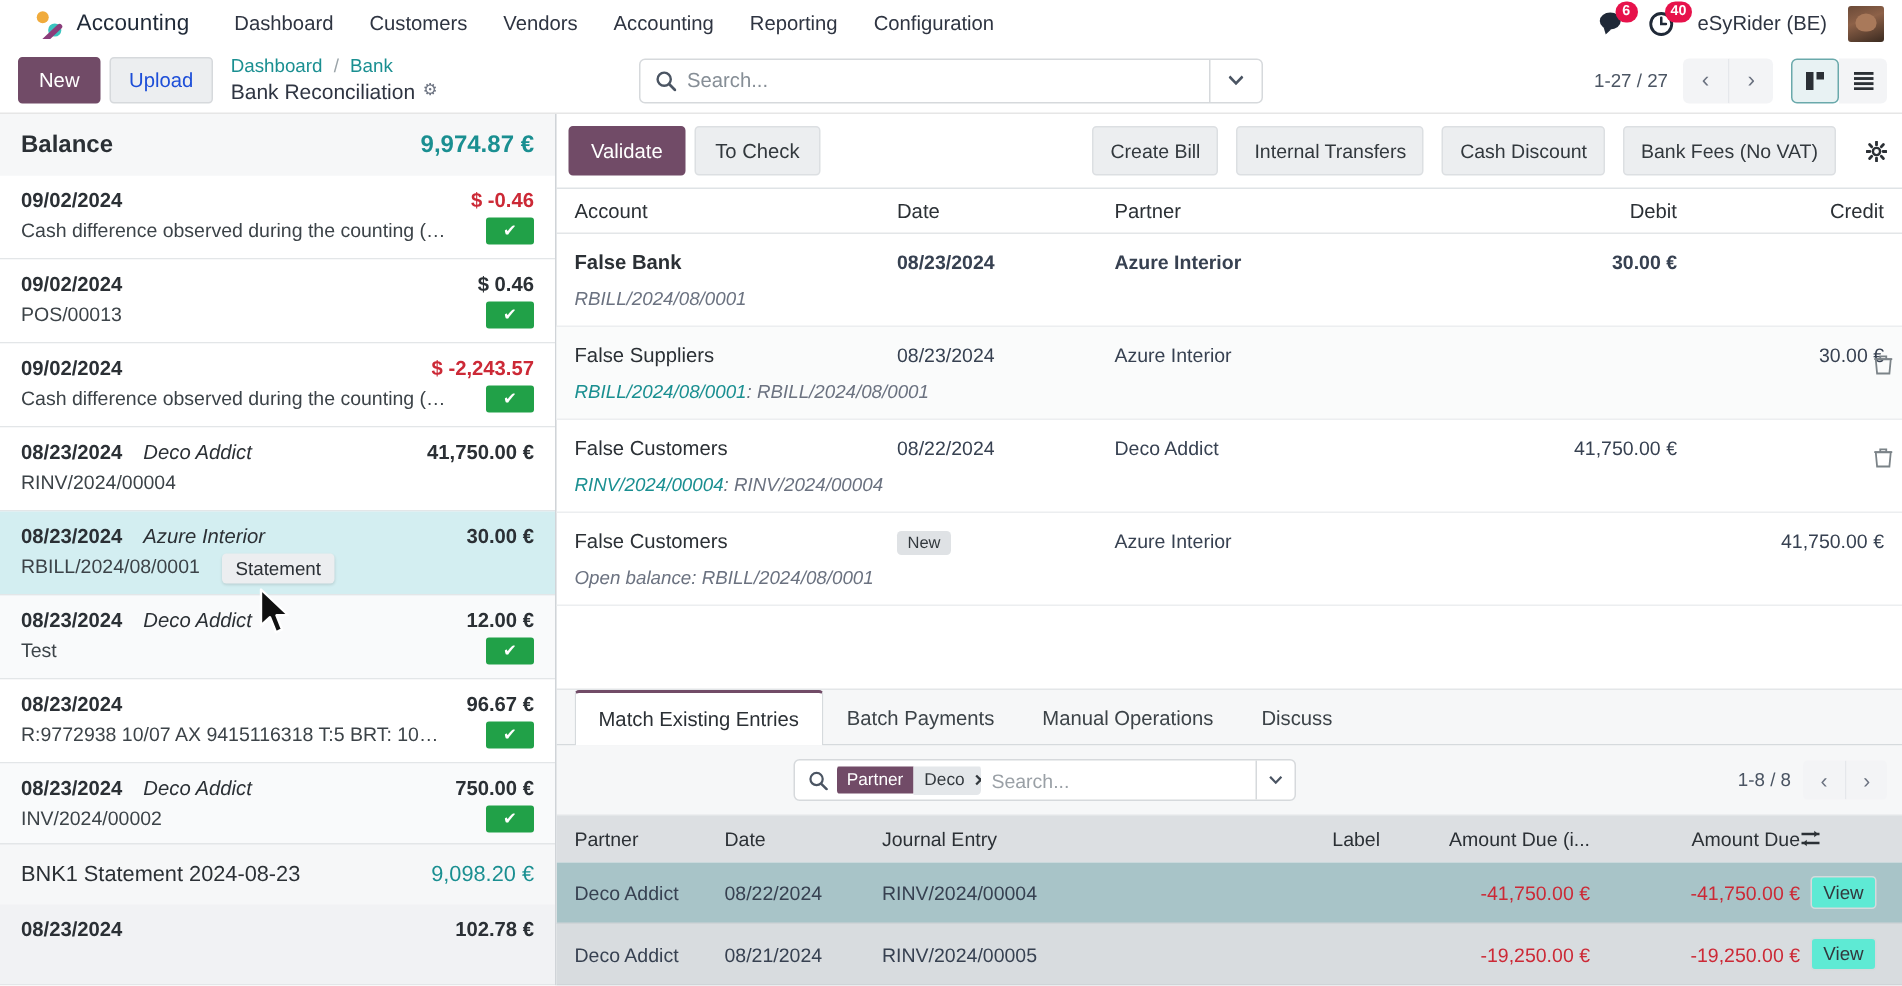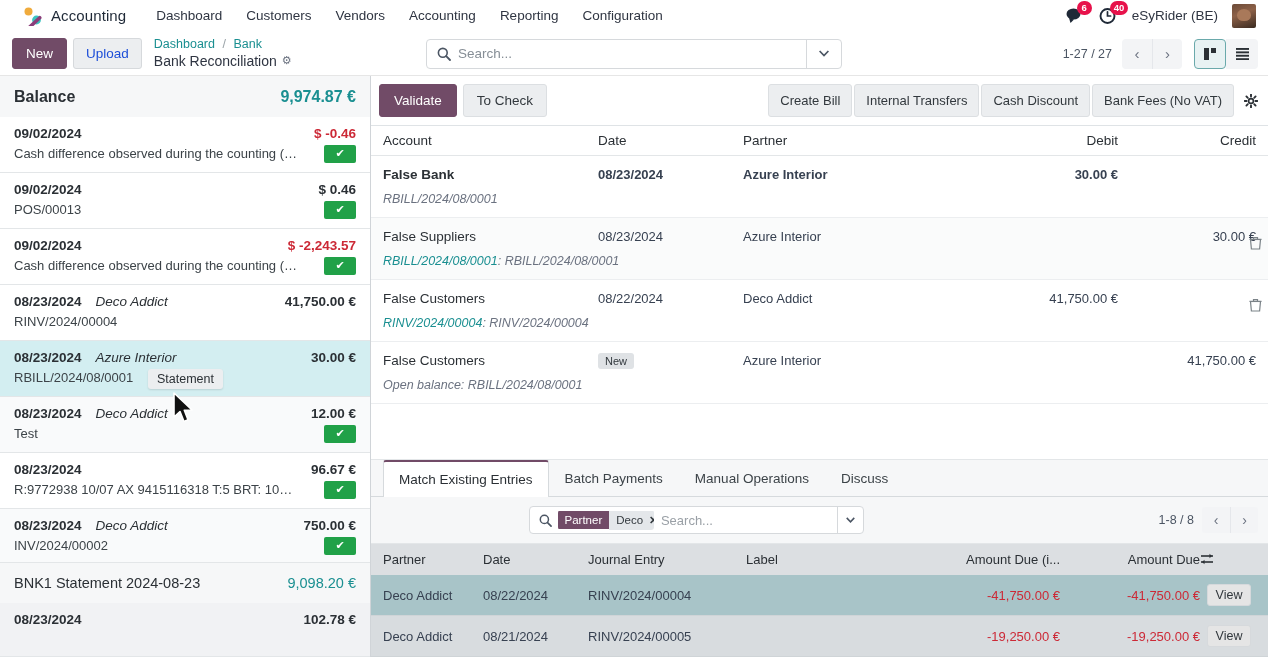--- a/index.html
+++ b/index.html
@@ -176,21 +176,21 @@
     min-height: 44px;
   }
   .btn-validate {
     background: #714b67; color: #fff; padding: 8px 14px; font-size: 13.5px;
     border-radius: 3px; border: 1px solid #714b67; cursor: pointer;
   }
   .btn-tocheck {
     background: #eceef0; color: #32383d; padding: 8px 13px; font-size: 13.5px;
     border-radius: 3px; border: 1px solid #dcdfe2; cursor: pointer; margin-left: 6px;
   }
-  .tb-right { margin-left: auto; display: flex; align-items: center; gap: 2px; }
+  .tb-right { margin-left: auto; display: flex; align-items: center; gap: 12px; }
   .btn-gray {
     background: #eceef0; color: #32383d; padding: 8px 11px; font-size: 13px;
     border-radius: 3px; border: 1px solid #dcdfe2; cursor: pointer; white-space: nowrap;
   }
   .tb-gear { padding: 0 4px 0 8px; color: #4b5563; cursor: pointer; display:flex; align-items:center;}
 
   .jtable { width: 100%; }
   .jt-head {
     display: flex; padding: 7px 12px 7px 12px;
     border-bottom: 1px solid #e3e6e8; font-size: 13.5px; color: #2b3035;
@@ -273,26 +273,26 @@
   }
   .bt-row {
     display: flex; align-items: center; padding: 9px 10px 9px 12px;
     font-size: 13px; border-bottom: 1px solid #cfd4d7; cursor: pointer;
   }
   .bt-row.sel { background: #a8c4c8; }
   .bt-row.plain { background: #d8dcdf; }
   .b-partner { width: 100px; flex: 0 0 100px; }
   .b-date { width: 105px; flex: 0 0 105px; }
   .b-journal { width: 158px; flex: 0 0 158px; }
-  .b-label { flex: 1; }
+  .b-label { flex: 1; text-align: right; }
   .b-amt1 { width: 140px; flex: 0 0 140px; text-align: right; color: #cc2936; }
   .b-amt2 { width: 140px; flex: 0 0 140px; text-align: right; color: #cc2936; }
   .b-view { width: 58px; flex: 0 0 58px; text-align: center; }
   .btn-view {
-    background: #e5e5e5; border: 1px solid #d6d9dc; border-radius: 3px;
+    background: #5eead4; border: 1px solid #d6d9dc; border-radius: 3px;
     font-size: 12.5px; padding: 3px 8px; color: #32383d; cursor: pointer;
   }
   .sort-ico { margin-left: auto; color: #2b3035; cursor: pointer; display:flex; align-items:center;}
 </style>
 </head>
 <body>
 
 <div class="app">
 
   <div class="navbar">

